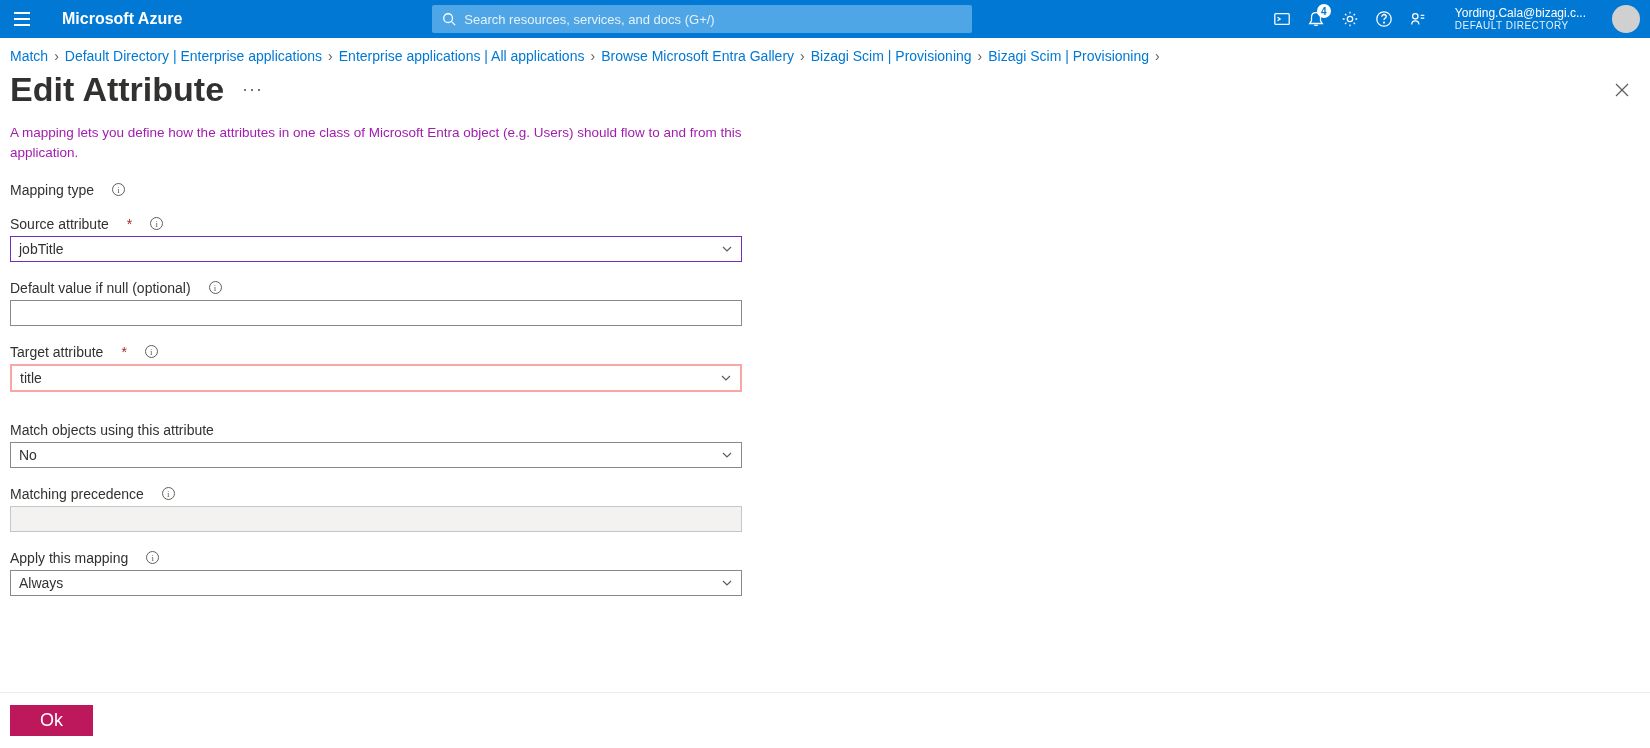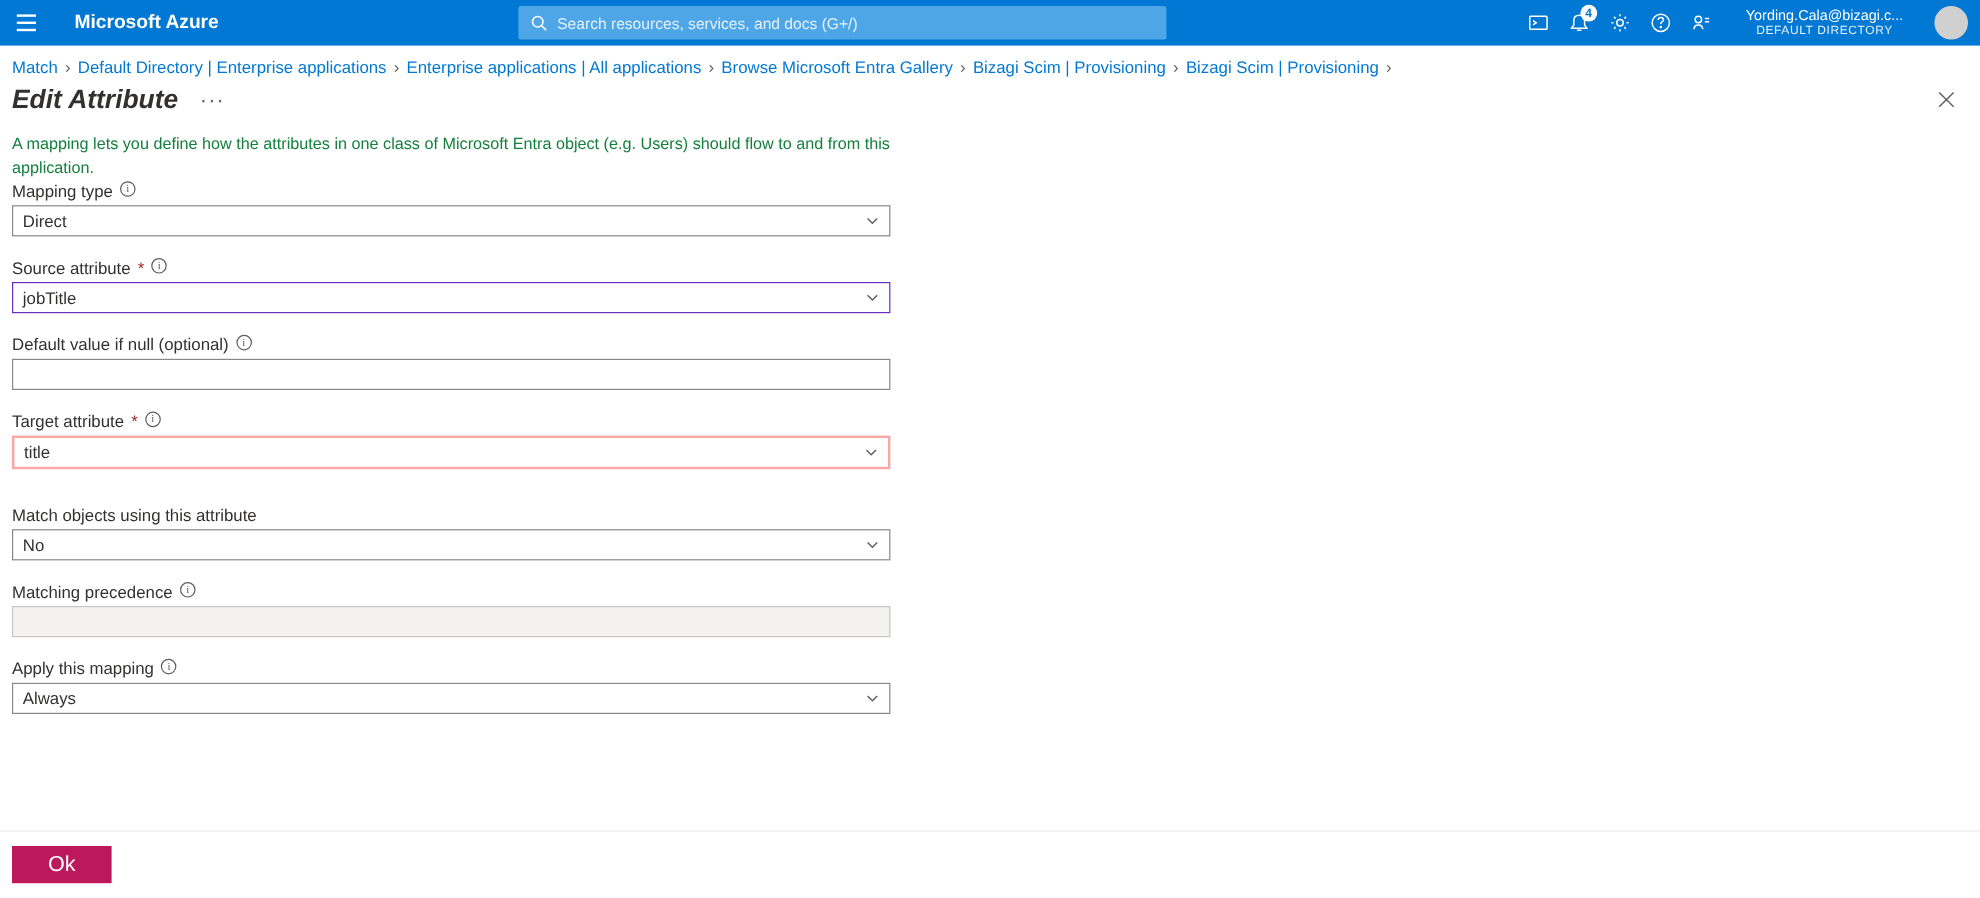--- a/index.html
+++ b/index.html
@@ -11,44 +11,44 @@
   .hamburger { width: 24px; height: 24px; display: flex; flex-direction: column; justify-content: center; gap: 4px; cursor: pointer; }
   .hamburger span { display: block; height: 2px; background: #fff; width: 16px; margin: 0 auto; }
   .brand { font-size: 16px; font-weight: 600; margin-left: 28px; text-align: center; }
   .search-wrap { margin-left: 250px; width: 540px; height: 28px; background: #4ea6e6; border-radius: 2px; display: flex; align-items: center; padding: 0 10px; }
   .search-wrap .search-icon { width: 14px; height: 14px; margin-right: 8px; }
   .search-wrap input { flex: 1; background: transparent; border: none; outline: none; color: #fff; font-size: 13px; }
   .search-wrap input::placeholder { color: #e6f1fa; }
   .top-right { margin-left: auto; display: flex; align-items: center; gap: 16px; }
   .top-icon { width: 18px; height: 18px; cursor: pointer; position: relative; }
   .badge { position: absolute; top: -6px; right: -6px; background: #fff; color: #0078d4; border-radius: 50%; width: 14px; height: 14px; font-size: 10px; font-weight: 700; display: flex; align-items: center; justify-content: center; }
-  .account { display: flex; flex-direction: column; align-items: center; font-size: 12px; line-height: 1.1; margin-left: 12px; }
+  .account { display: flex; flex-direction: column; align-items: flex-start; font-size: 12px; line-height: 1.1; margin-left: 12px; }
   .account .dir { font-size: 10px; letter-spacing: 0.5px; opacity: 0.9; }
   .avatar { width: 28px; height: 28px; border-radius: 50%; background: #d0d0d0; margin-left: 10px; }
 
   
   .breadcrumb { padding: 10px 10px 0 10px; font-size: 14px; display: flex; flex-wrap: wrap; align-items: center; gap: 6px; }
   .breadcrumb a { color: #0078d4; text-decoration: none; cursor: pointer; }
   .breadcrumb .sep { color: #605e5c; }
   .breadcrumb .trail { color: #605e5c; }
 
   
   .title-row { display: flex; align-items: center; padding: 6px 10px 0 10px; }
-  .page-title { font-size: 22px; font-weight: 600; font-style: italic; }
+  .page-title { font-size: 34px; font-weight: 600; }
   .title-more { margin-left: 18px; color: #605e5c; font-size: 18px; letter-spacing: 1px; cursor: pointer; }
   .close-x { margin-left: auto; margin-right: 10px; font-size: 20px; color: #605e5c; cursor: pointer; }
 
   
   .content-scroll { flex: 1; overflow-y: auto; position: relative; }
   .content { padding: 14px 10px 20px 10px; max-width: 760px; }
-  .desc { font-size: 13.5px; color: #15803d; line-height: 1.5; }
+  .desc { font-size: 13.5px; color: #a21caf; line-height: 1.5; margin-bottom: 18px; }
 
   .field { margin-bottom: 18px; }
   .field-spacer { margin-bottom: 30px; }
-  .label-row { display: flex; align-items: flex-start; gap: 6px; margin-bottom: 4px; font-size: 14px; color: #323130; }
+  .label-row { display: flex; align-items: center; gap: 18px; margin-bottom: 4px; font-size: 14px; color: #323130; }
   .req { color: #a4262c; }
   .info-icon { width: 13px; height: 13px; border: 1px solid #605e5c; border-radius: 50%; display: inline-flex; align-items: center; justify-content: center; font-size: 9px; color: #605e5c; cursor: pointer; font-style: normal; font-family: Georgia, serif; }
   .select, .text-input { width: 732px; height: 26px; border: 1px solid #8a8886; background: #fff; padding: 0 8px; font-size: 14px; display: flex; align-items: center; justify-content: space-between; cursor: pointer; }
   .select.focus-purple { border: 1px solid #6b2fbf; }
   .select.focus-blue { border: 2px solid #fca5a5; height: 28px; }
   .select .chevron { color: #605e5c; }
   .text-input { cursor: text; }
   .text-input input { border: none; outline: none; width: 100%; font-size: 14px; background: transparent; }
   .disabled-box { background: #f3f2f1; border: 1px solid #c8c6c4; cursor: default; }
 
@@ -153,28 +153,20 @@
 <div class="content-scroll">
   <div class="content">
 
     <p class="desc">A mapping lets you define how the attributes in one class of Microsoft Entra object (e.g. Users) should flow to and from this application.</p>
 
     <div class="field">
       <div class="label-row">
         <span>Mapping type</span>
         <span class="info-icon">i</span>
       </div>
-      <div class="select">
-        <span>Direct</span>
-        <span class="chevron">
-          <svg viewBox="0 0 12 12" width="12" height="12" fill="none" stroke="#605e5c" stroke-width="1.2">
-              <polyline points="2,4 6,8 10,4"></polyline>
-            </svg>
-        </span>
-      </div>
     </div>
 
     <div class="field">
       <div class="label-row">
         <span>Source attribute</span>
         <span class="req">*</span>
         <span class="info-icon">i</span>
       </div>
       <div class="select focus-purple">
         <span>jobTitle</span>

